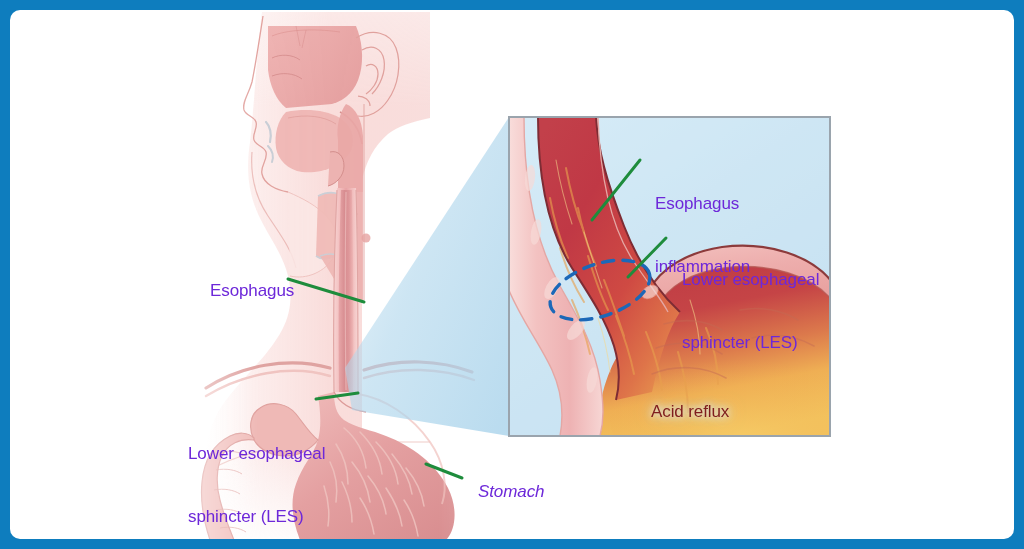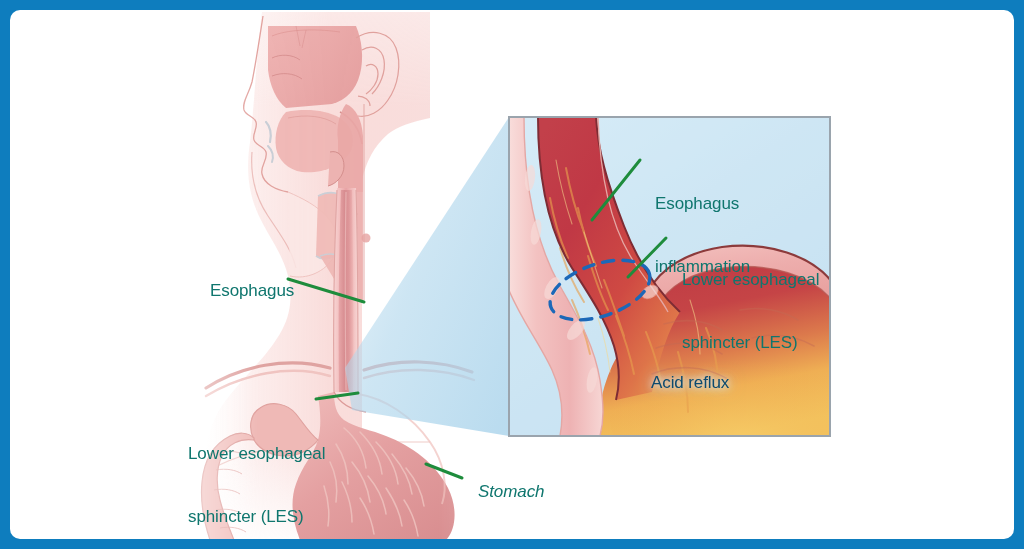--- a/index.html
+++ b/index.html
@@ -33,35 +33,35 @@
   #art {
     position: absolute;
     left: -10px;
     top: -10px;
     width: 1024px;
     height: 549px;
     display: block;
   }
   .lbl {
     position: absolute;
-    color: #0f766e;
+    color: #6d28d9;
     font-family: "Liberation Sans", sans-serif;
     font-size: 17px;
     line-height: 21px;
     white-space: pre;
     letter-spacing: -0.1px;
   }
   .lbl-esophagus     { left: 200px; top: 270px; }
   .lbl-les-main      { left: 178px; top: 391px; text-align: left; }
   .lbl-stomach       { left: 468px; top: 471px; font-style: italic; }
   .lbl-inset-infl    { left: 645px; top: 141px; }
   .lbl-inset-les     { left: 672px; top: 217px; }
   .lbl-acid {
-    left: 641px; top: 362px;
-    color: #0c4a6e;
+    left: 641px; top: 391px;
+    color: #7f1d1d;
     text-shadow:
        0 0 6px rgba(215,240,255,0.95),
        0 0 12px rgba(205,235,255,0.85),
        0 0 18px rgba(200,232,255,0.6);
   }
 </style>
 </head>
 <body>
 
 <div id="figure-root">

